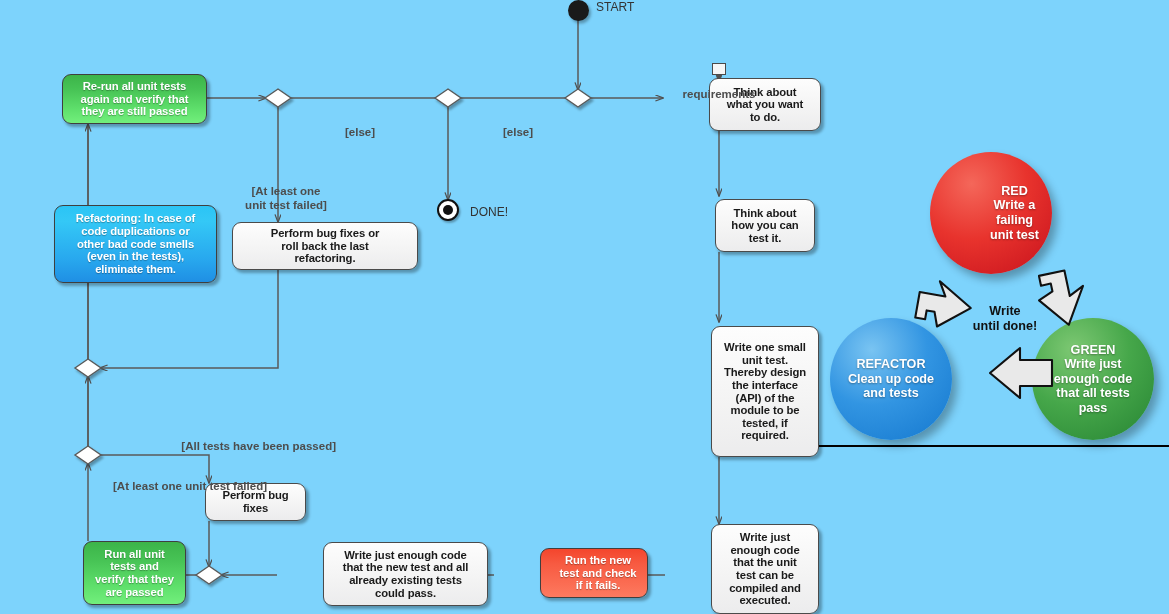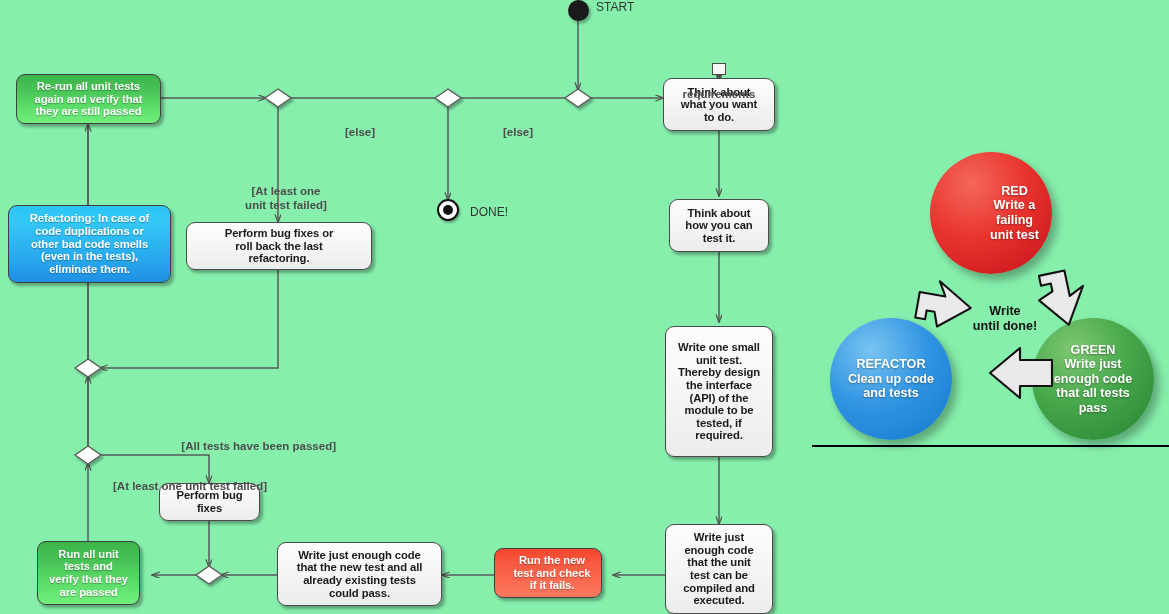--- a/index.html
+++ b/index.html
@@ -5,21 +5,21 @@
   * { box-sizing: border-box; }
   html, body {
     margin: 0; padding: 0;
     background: #ffffff;
     font-family: "Liberation Sans", sans-serif;
   }
   #canvas {
     position: relative;
     width: 1169px;
     height: 614px;
-    background: #86efac;
+    background: #7dd3fc;
     overflow: hidden;
   }
   #wires {
     position: absolute;
     left: 0; top: 0;
     width: 1169px; height: 614px;
     pointer-events: none;
   }
   .node {
     position: absolute;
@@ -28,20 +28,21 @@
     justify-content: center;
     text-align: center;
     border-radius: 9px;
     border: 1.3px solid #4a4a4a;
     line-height: 1.12;
     font-weight: bold;
     letter-spacing: -0.1px;
     box-shadow: 2.5px 3px 3px rgba(0,0,0,0.30);
     padding: 2px 4px;
     z-index: 3;
+    margin-left: 46px;
   }
   .node span { display: block; width: 100%; }
   .node-plain {
     background: linear-gradient(180deg,#fdfdfd 0%,#f4f4f4 55%,#ececed 100%);
     color: #1a1a1a;
   }
   .node-green {
     background: linear-gradient(180deg,#3cb449 0%,#46c254 28%,#5fe06c 72%,#72ef7c 100%);
     color: #ffffff;
     text-shadow: 0 1px 1px rgba(0,0,0,0.30);

